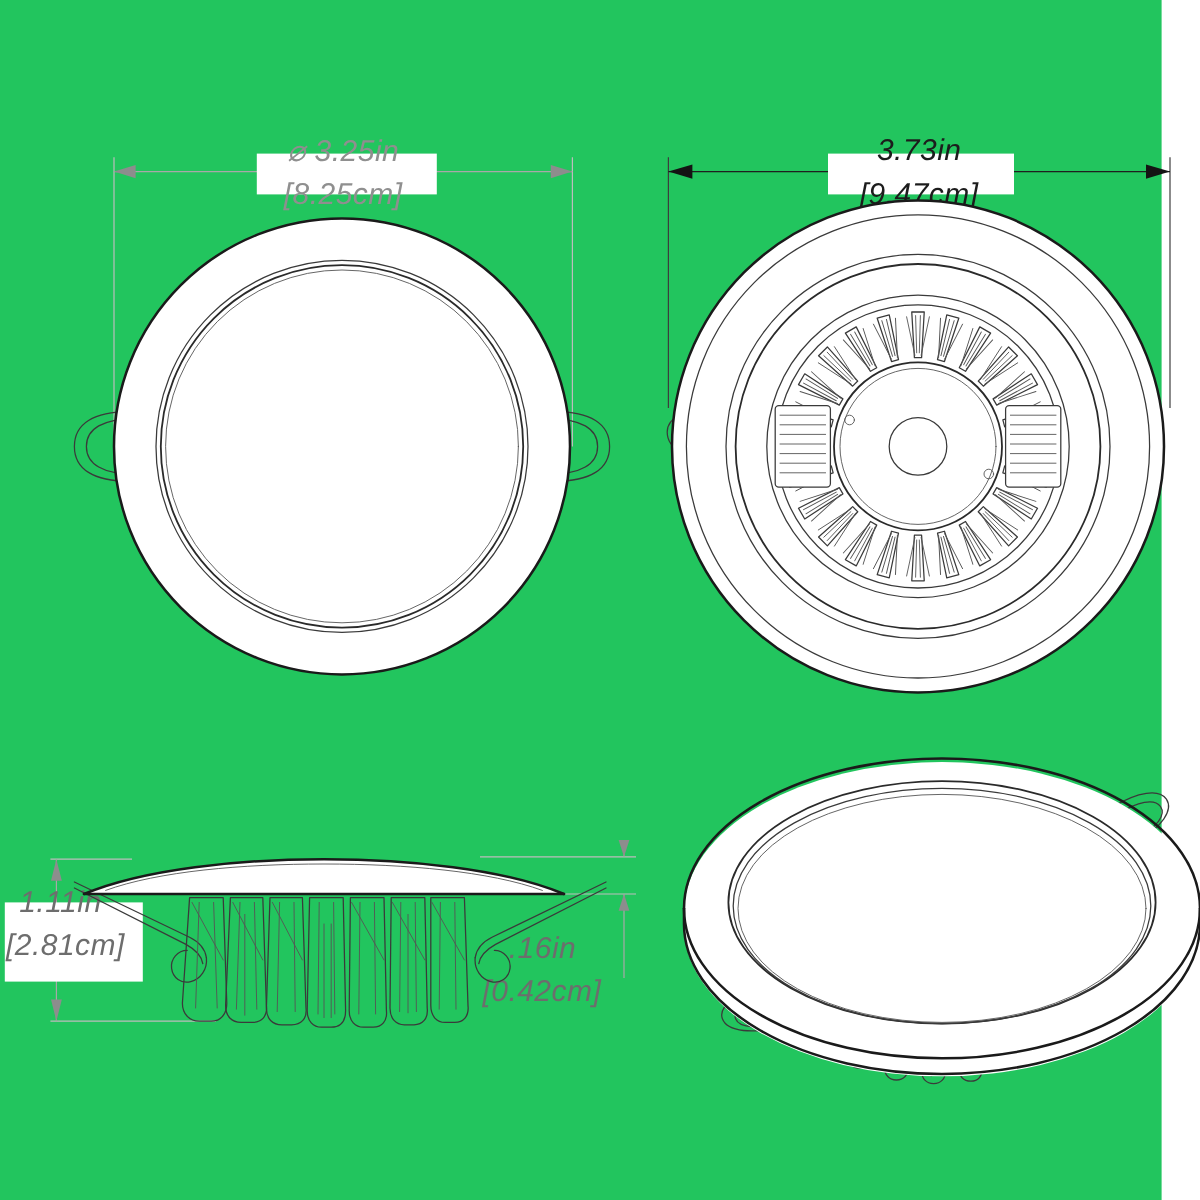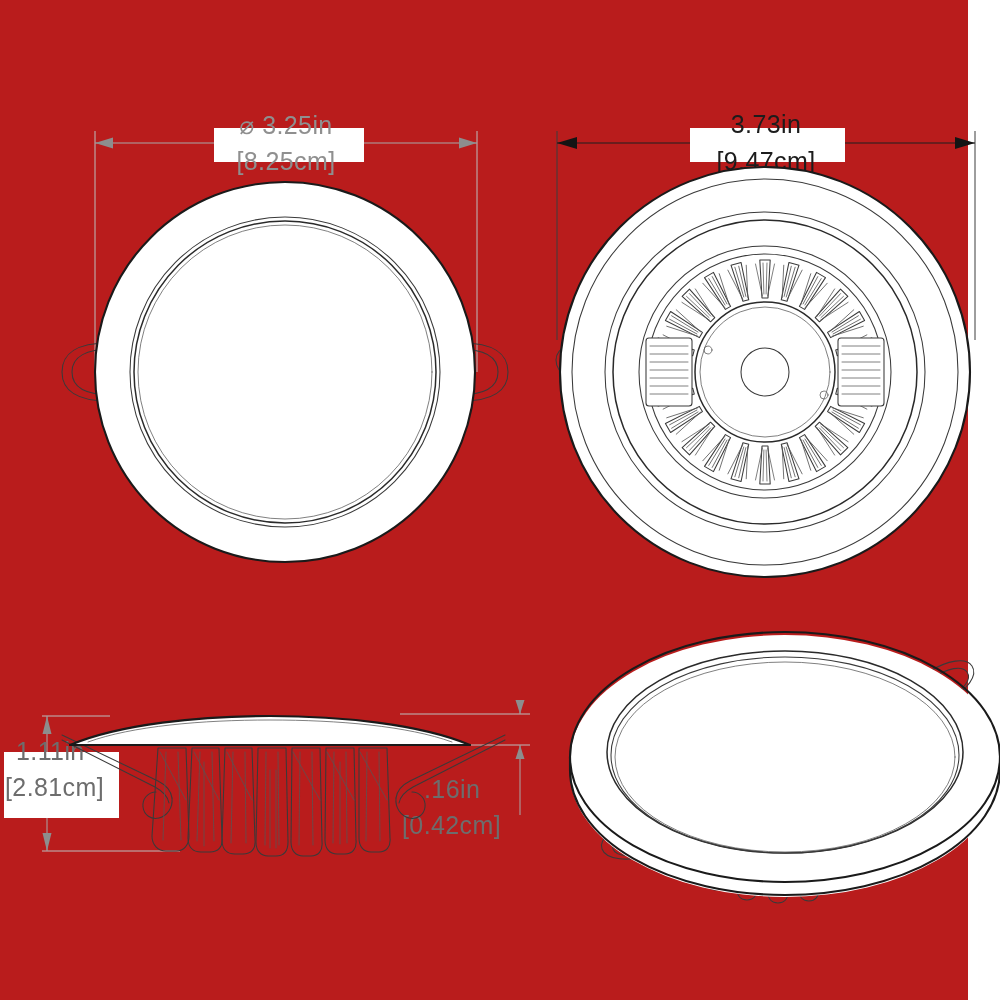--- a/index.html
+++ b/index.html
@@ -11,21 +11,22 @@
   body {
     width: 1000px;
     height: 1000px;
     font-family: "Liberation Sans", sans-serif;
     overflow: hidden;
   }
   #sheet {
     position: relative;
     width: 968px;
     height: 1000px;
-    background: #b91c1c;
+    background: #22c55e;
+    font-style: italic;
   }
   svg.drawing {
     display: block;
     width: 1000px;
     height: 1000px;
   }
   
   .part-outline {
     fill: none;
     stroke: #1a1a1a;

